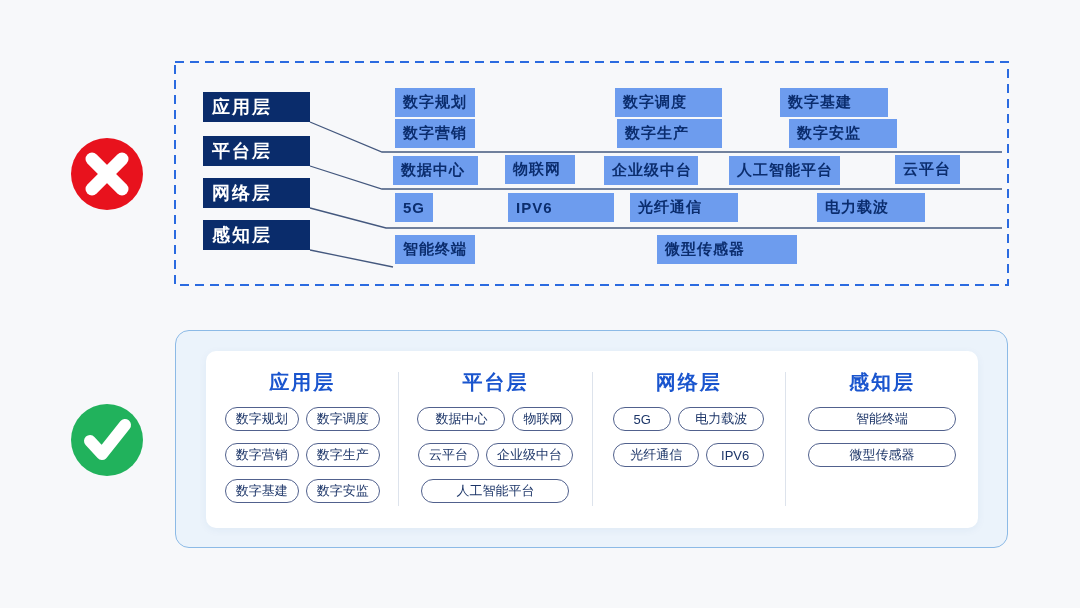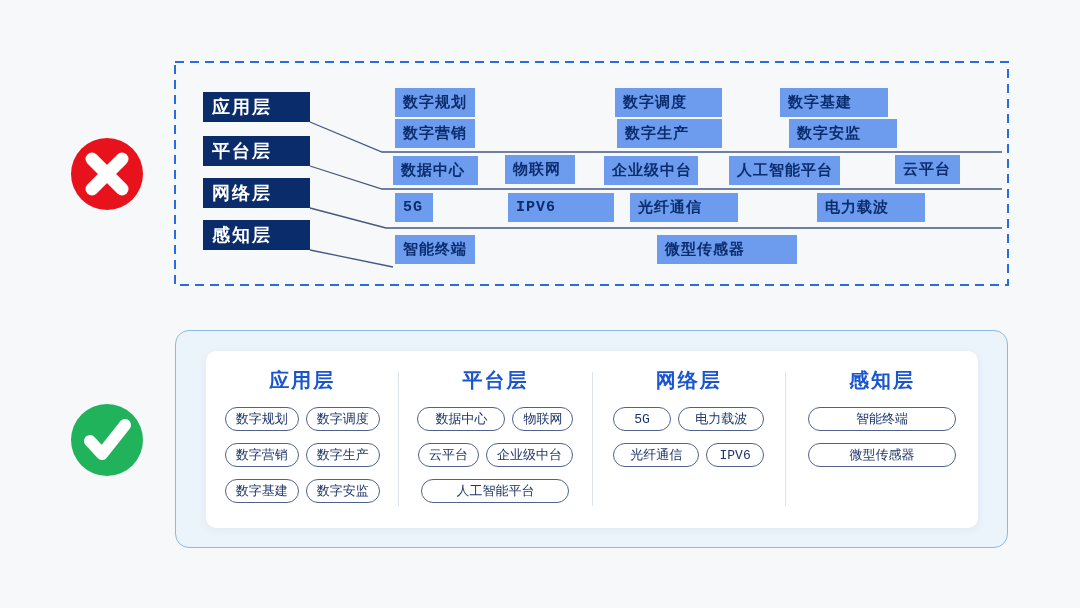--- a/index.html
+++ b/index.html
@@ -1,19 +1,19 @@
 <!DOCTYPE html>
 <html><head>
 <meta charset="utf-8">
 <style>
   html,body{margin:0;padding:0;background:#f7f8fa;}
   .stage{
     position:relative;width:1080px;height:604px;overflow:hidden;
     background:#f7f8fa;
-    font-family:Liberation Mono, monospace;
+    font-family:Liberation Sans, sans-serif;
     text-align:right;
   }
   svg{display:block}
   .overlay{position:absolute;left:0;top:0;pointer-events:none}
   
   .tag{
     position:absolute;left:203px;width:107px;height:30px;
     background:#0a2c6b;color:#ffffff;font-weight:bold;font-size:18px;
     letter-spacing:2px;display:flex;align-items:center;padding-left:9px;
     box-sizing:border-box;

